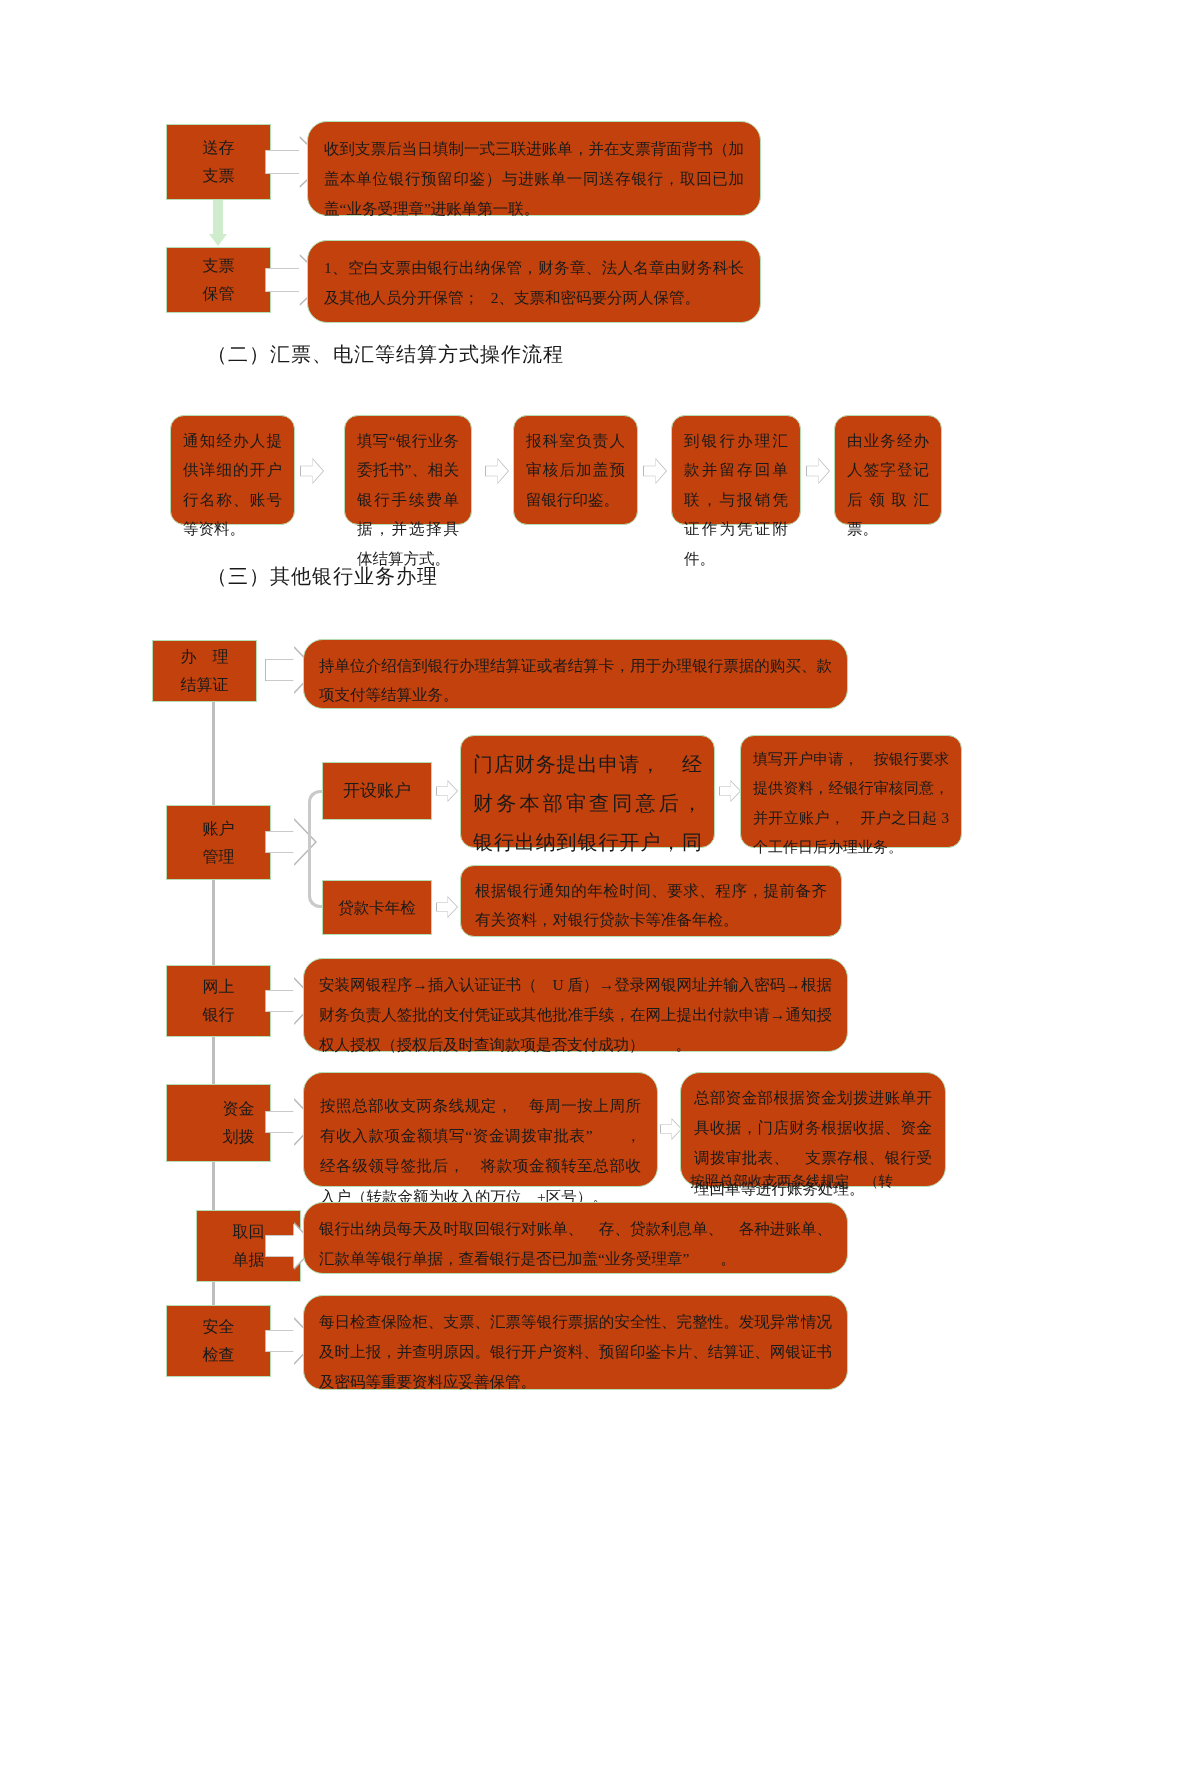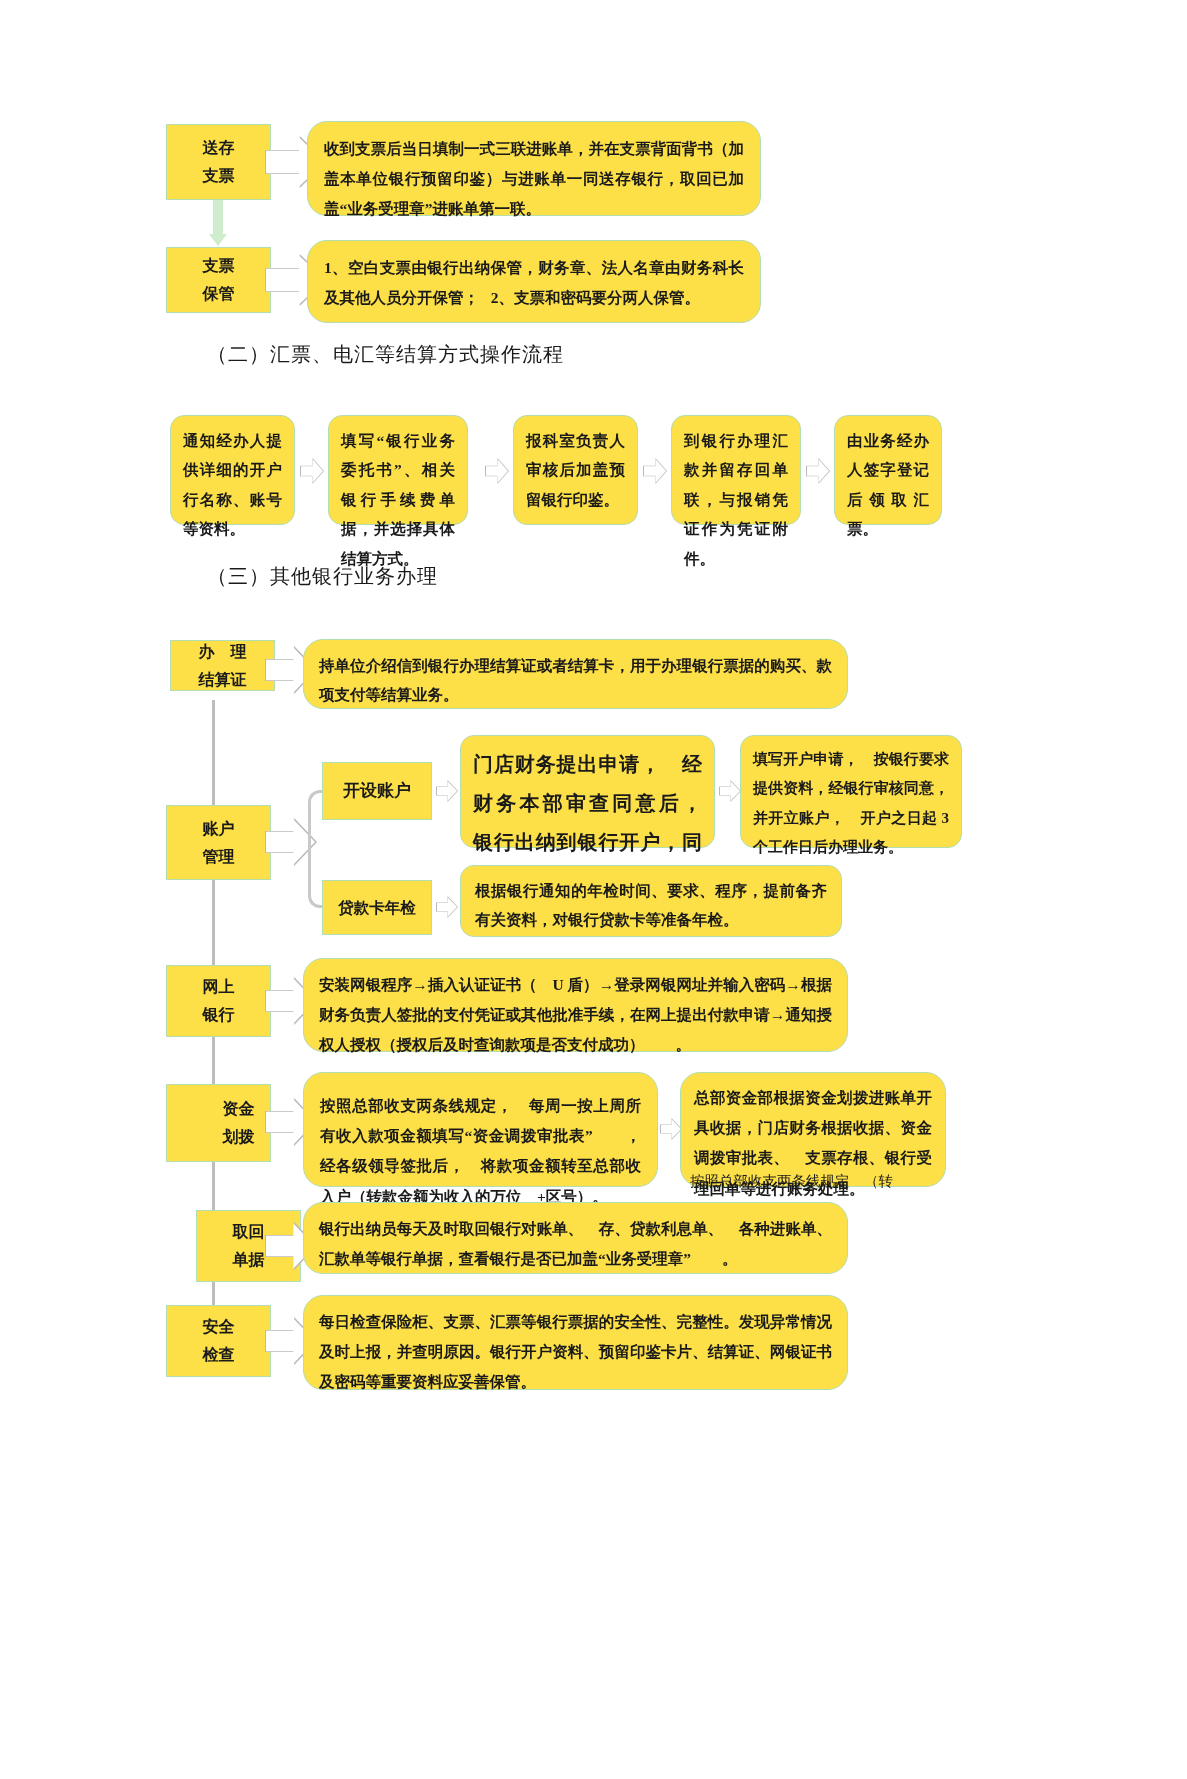--- a/index.html
+++ b/index.html
@@ -8,25 +8,24 @@
     background:#ffffff;
     font-family:"Liberation Serif","DejaVu Serif",serif;
     position:relative;
     overflow:hidden;
   }
   .page { position:relative; width:1187px; height:1779px; }
 
   
   .box {
     position:absolute;
-    background:#fde047;
+    background:#c2410c;
     border:1px solid #b3ddb2;
     box-sizing:border-box;
     color:#1a1a1a;
-    font-weight:bold;
   }
   .box.rect { border-radius:0; }
   .box.round { border-radius:14px; }
   .box.round-sm { border-radius:0; }
   .box.biground { border-radius:20px; }
 
   .box .txt {
     display:block;
     padding:6px 10px;
     line-height:1.62;
@@ -144,21 +143,21 @@
 
   <div class="heading" style="left:207px; top:341px;">（二）汇票、电汇等结算方式操作流程</div>
 
   <div class="box round spread" style="left:170px; top:415px; width:125px; height:110px;">
     <span class="txt">通知经办人提供详细的开户行名称、账号等资料。</span>
   </div>
   <div class="miniarrow" style="left:300px; top:458px; width:24px; height:26px;">
       <span></span>
     </div>
 
-  <div class="box round spread" style="left:328px; top:415px; width:140px; height:110px;">
+  <div class="box round spread" style="left:344px; top:415px; width:128px; height:110px;">
     <span class="txt">填写“银行业务委托书”、相关银行手续费单据，并选择具体结算方式。</span>
   </div>
   <div class="miniarrow" style="left:485px; top:458px; width:24px; height:26px;">
       <span></span>
     </div>
 
   <div class="box round spread" style="left:513px; top:415px; width:125px; height:110px;">
     <span class="txt">报科室负责人审核后加盖预留银行印鉴。</span>
   </div>
   <div class="miniarrow" style="left:643px; top:458px; width:24px; height:26px;">
@@ -173,21 +172,21 @@
     </div>
 
   <div class="box round spread" style="left:834px; top:415px; width:108px; height:110px;">
     <span class="txt">由业务经办人签字登记后领取汇票。</span>
   </div>
 
   <div class="heading" style="left:207px; top:563px;">（三）其他银行业务办理</div>
 
   <div class="vline" style="left:212px; top:700px; width:3px; height:645px;"></div>
 
-  <div class="box rect label" style="left:170px; top:640px; width:105px; height:51px;">
+  <div class="box rect label" style="left:152px; top:640px; width:105px; height:62px;">
     <span class="txt">办　理
 结算证</span>
   </div>
   <div class="arrow-outline" style="left:265px; top:646px; width:52px; height:48px;"></div>
   <div class="arrow-fill" style="left:266px; top:647.5px; width:49px; height:45px;"></div>
 
   <div class="box biground justify" style="left:303px; top:639px; width:545px; height:70px;">
     <span class="txt" style="padding:11px 15px; line-height:1.9; font-size:15.5px;">持单位介绍信到银行办理结算证或者结算卡，用于办理银行票据的购买、款项支付等结算业务。</span>
   </div>
 

